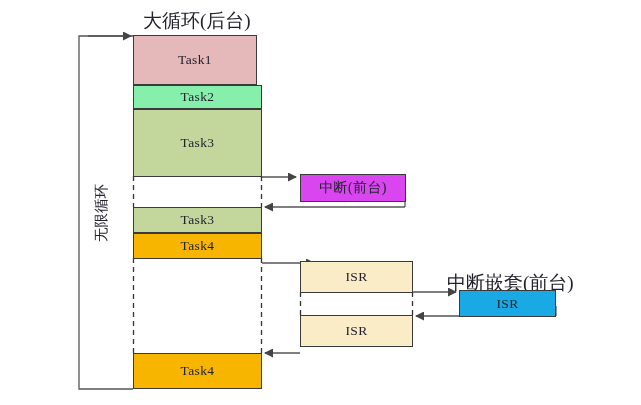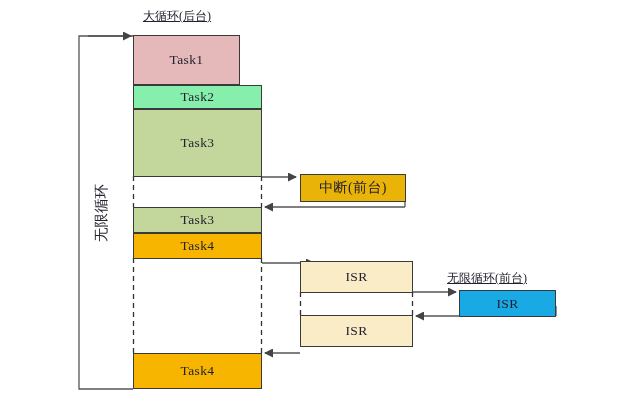--- a/index.html
+++ b/index.html
@@ -15,21 +15,21 @@
     border:1.2px solid #3a3a3a;
     display:flex;align-items:center;justify-content:center;
     font-size:13.5px;letter-spacing:.4px;
     color:#22222e;
     white-space:nowrap;
   }
   .box.cn{font-size:14px;}
 
   .label{
     position:absolute;white-space:nowrap;
-    font-size:12px;color:#22222e;text-decoration:underline;
+    font-size:19px;color:#22222e;
   }
 
   
   .vlabel{
     position:absolute;white-space:nowrap;font-size:14.5px;color:#22222e;
     transform-origin:0 0;
     transform:rotate(-90deg);
   }
 
   svg.lines{position:absolute;left:0;top:0;width:641px;height:405px;overflow:visible;}
@@ -83,21 +83,21 @@
     <path d="M556,316 L416,316" fill="none" stroke="#555" stroke-width="1.3" marker-end="url(#arrL)"></path>
     <line x1="556" y1="306" x2="556" y2="316" stroke="#555" stroke-width="1.3"></line>
 
     <path d="M300,353 L265,353" fill="none" stroke="#555" stroke-width="1.3" marker-end="url(#arrL)"></path>
   </svg>
 
   <div class="label" style="left:143px;top:8px;">大循环(后台)</div>
 
   <div class="vlabel" style="left:92px;top:242px;">无限循环</div>
 
-  <div class="box" style="left:133px;top:35px;width:107px;height:50px;background:#e5b9b9;">
+  <div class="box" style="left:133px;top:35px;width:124px;height:50px;background:#e5b9b9;">
     <span>Task1</span>
   </div>
 
   <div class="box" style="left:133px;top:85px;width:129px;height:24px;background:#86efac;">
     <span>Task2</span>
   </div>
 
   <div class="box" style="left:133px;top:109px;width:129px;height:68px;background:#c3d69b;">
     <span>Task3</span>
   </div>
@@ -107,31 +107,31 @@
   </div>
 
   <div class="box" style="left:133px;top:233px;width:129px;height:26px;background:#f7b500;">
     <span>Task4</span>
   </div>
 
   <div class="box" style="left:133px;top:353px;width:129px;height:36px;background:#f7b500;">
     <span>Task4</span>
   </div>
 
-  <div class="box cn" style="left:300px;top:174px;width:106px;height:28px;background:#eab308;">
+  <div class="box cn" style="left:300px;top:174px;width:106px;height:28px;background:#d946ef;">
     <span>中断(前台)</span>
   </div>
 
   <div class="box" style="left:300px;top:261px;width:113px;height:32px;background:#fbecc8;">
     <span>ISR</span>
   </div>
 
   <div class="box" style="left:300px;top:315px;width:113px;height:32px;background:#fbecc8;">
     <span>ISR</span>
   </div>
 
-  <div class="label" style="left:447px;top:270px;">无限循环(前台)</div>
+  <div class="label" style="left:447px;top:270px;">中断嵌套(前台)</div>
 
   <div class="box" style="left:459px;top:290px;width:97px;height:27px;background:#19a9e5;">
     <span>ISR</span>
   </div>
 
 </div>
 
 </body></html>

